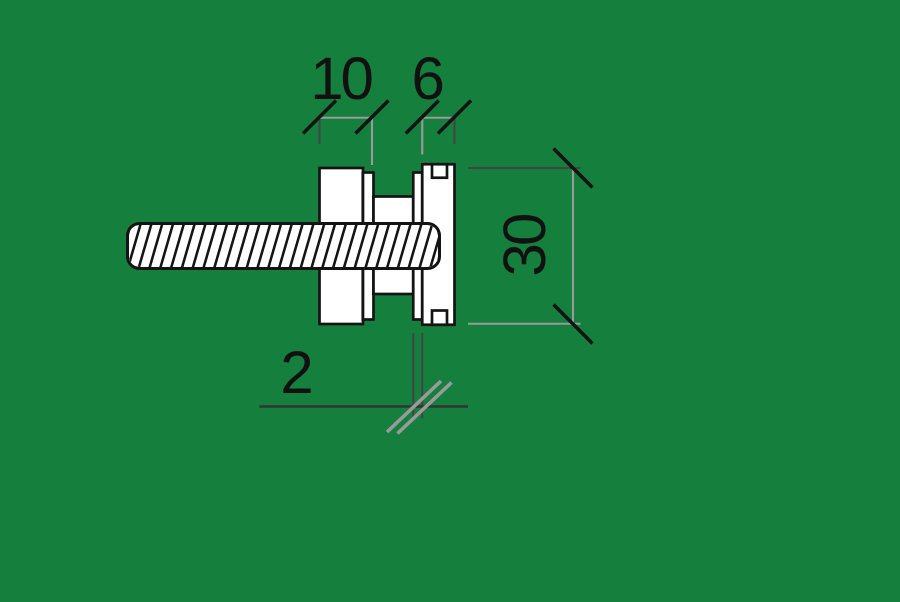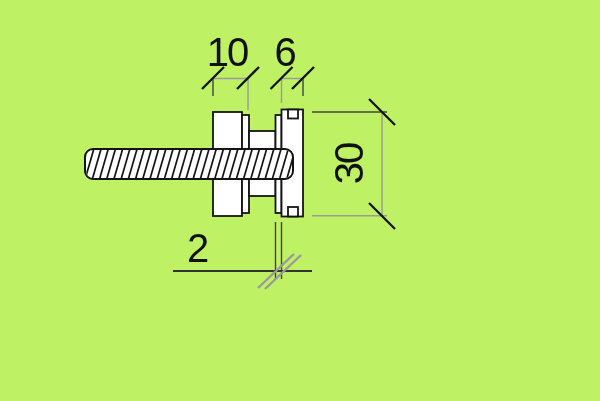--- a/index.html
+++ b/index.html
@@ -1,16 +1,16 @@
 <!DOCTYPE html>
 <html><head>
 <meta charset="utf-8">
 <style>
   html,body{margin:0;padding:0;background:#ffffff;}
-  .canvas{position:relative;width:600px;height:401px;background:#bef264;overflow:hidden;}
+  .canvas{position:relative;width:600px;height:401px;background:#15803d;overflow:hidden;}
   svg{display:block;}
   .part{fill:#ffffff;stroke:#141414;stroke-width:1.8;}
   .rod-outline{fill:#ffffff;stroke:#141414;stroke-width:2;}
   .hatch{stroke:#141414;stroke-width:1.7;}
   .dl-gray{stroke:#9a9a9a;stroke-width:1.4;fill:none;}
   .dl-dark{stroke:#444444;stroke-width:1.4;fill:none;}
   .dl-darker{stroke:#333333;stroke-width:1.8;fill:none;}
   .tick{stroke:#141414;stroke-width:2.3;fill:none;}
   .tick-gray{stroke:#9a9a9a;stroke-width:2.4;fill:none;}
   .dim-text{fill:#111111;font-family:"Liberation Sans",sans-serif;font-size:40px;letter-spacing:-2px;}

